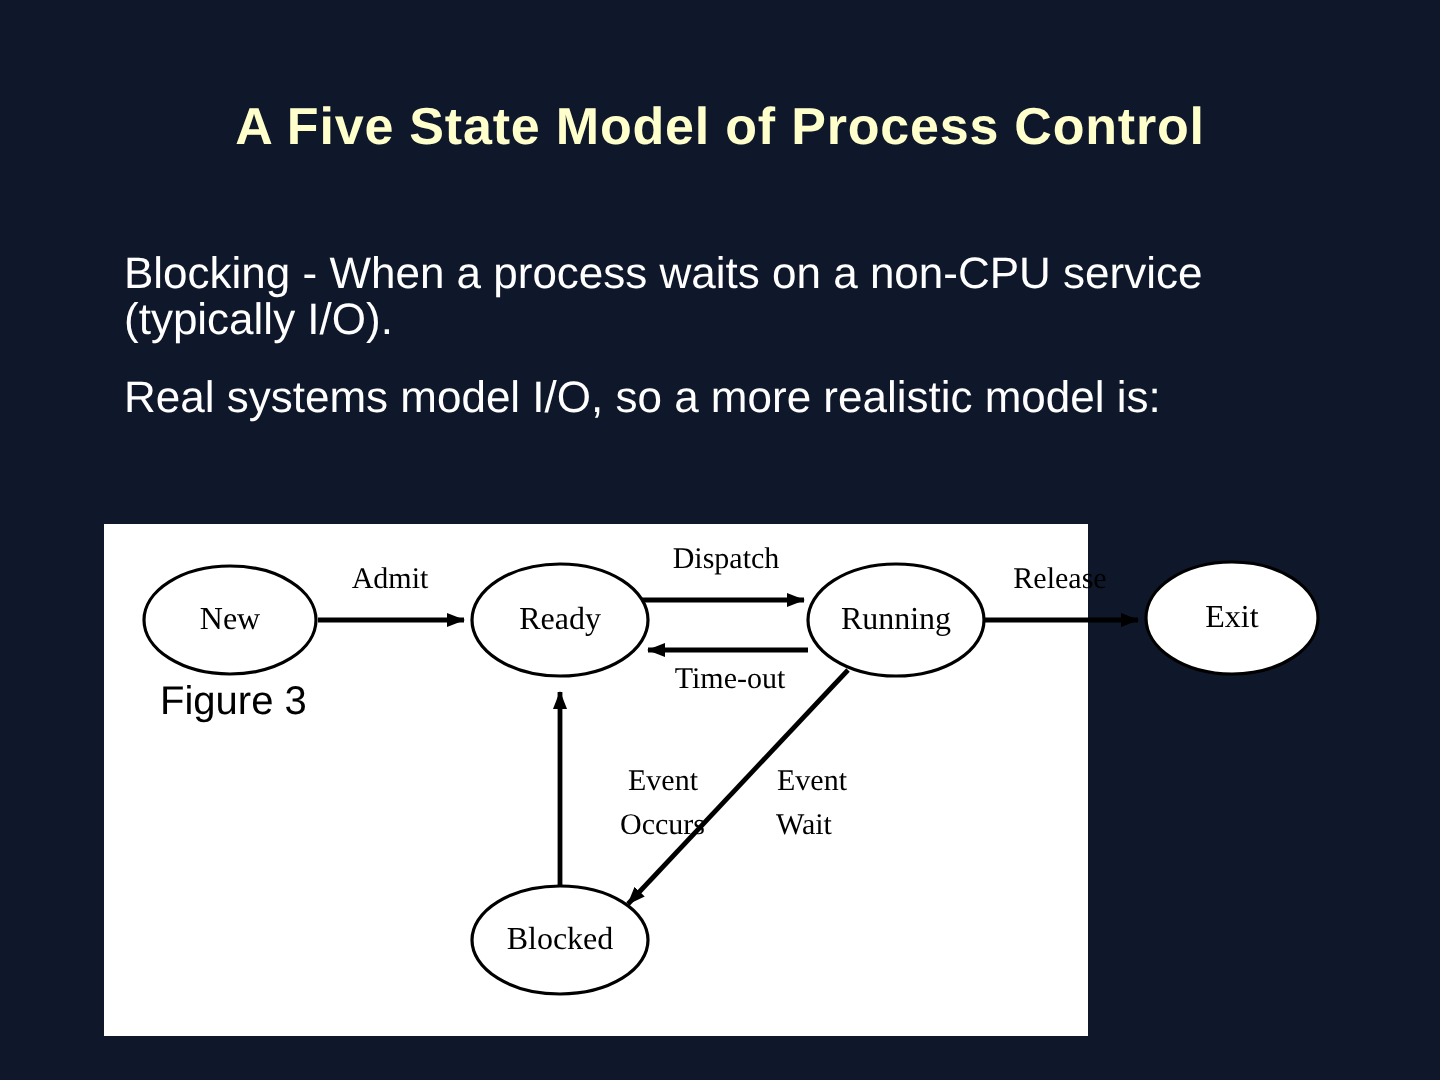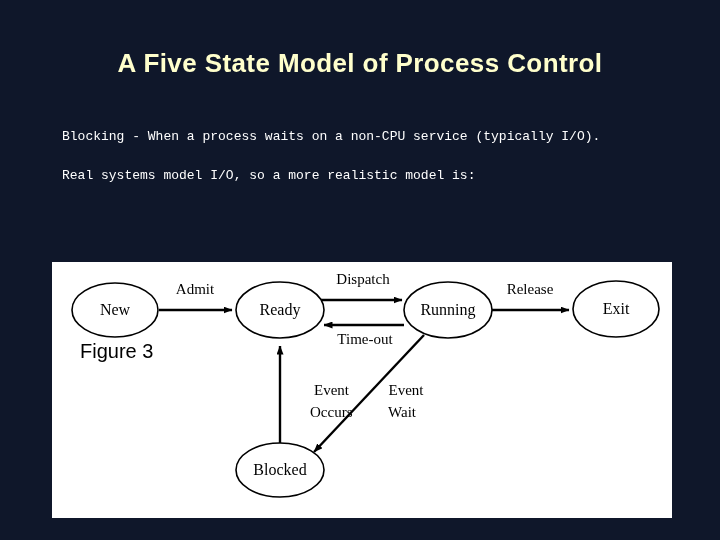--- a/index.html
+++ b/index.html
@@ -35,30 +35,30 @@
     white-space: nowrap;
   }
   #body-block {
     position: absolute;
     left: 62px;
     top: 125px;
     width: 600px;
   }
   .body-para {
     color: #ffffff;
-    font-size: 13px;
+    font-size: 22px;
     line-height: 23px;
-    font-family: Liberation Mono, monospace;
+    font-family: Liberation Sans, sans-serif;
     margin: 0 0 16px 0;
   }
   #figure-panel {
     position: absolute;
     left: 52px;
     top: 262px;
-    width: 620px;
+    width: 492px;
     height: 256px;
     background: #ffffff;
   }
   #figure-svg {
     position: absolute;
     left: 0; top: 0;
     width: 620px;
     height: 256px;
     display: block;
   }

